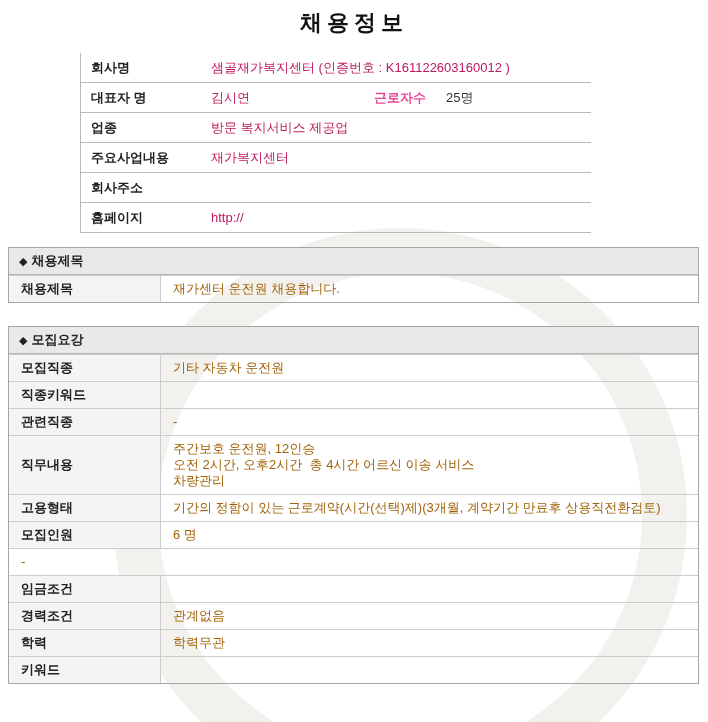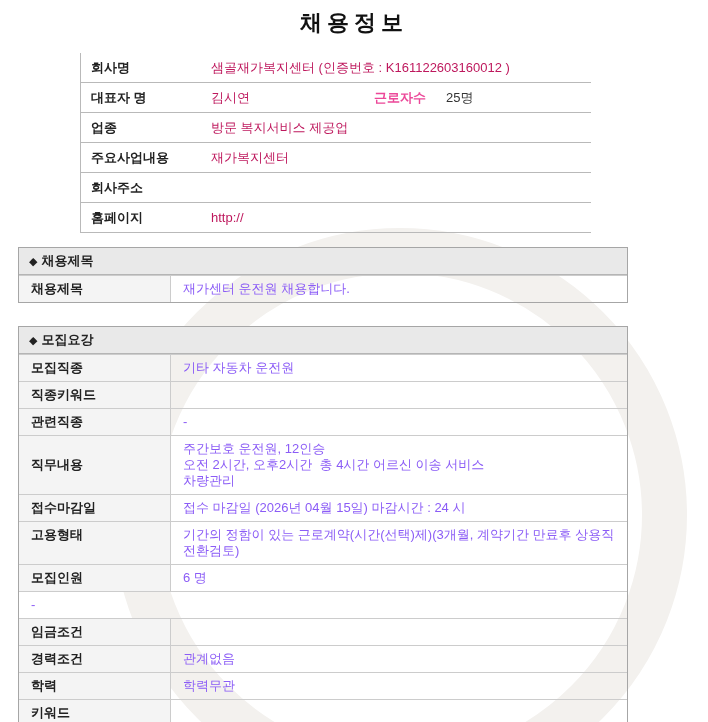--- a/index.html
+++ b/index.html
@@ -67,22 +67,22 @@
   .company-row .c-label2 {
     width: 72px;
     flex: 0 0 72px;
     font-weight: bold;
     color: #ec4899;
   }
   .company-row .c-value2 { flex: 1; }
 
   
   .section-box {
-    margin: 0 18px;
-    width: 610px;
+    margin: 0 8px;
+    width: 691px;
     border: 1px solid #a6a6a6;
     background: transparent;
   }
   .section-box.first { margin-top: 14px; }
   .section-box.second { margin-top: 23px; }
   .section-header {
     background: #e9e9e9;
     font-weight: bold;
     color: #222;
     padding: 5px 10px;
@@ -99,21 +99,21 @@
     font-weight: bold;
     color: #222;
     padding: 5px 0 5px 12px;
     line-height: 16px;
     border-right: 1px solid #cccccc;
   }
   .sec-row .s-value {
     flex: 1;
     padding: 5px 0 5px 12px;
     line-height: 16px;
-    color: #8b5cf6;
+    color: #a16207;
     white-space: pre-wrap;
     min-height: 26px;
   }
 </style>
 </head>
 <body>
 
 <div class="watermark-ring"></div>
 
 <div class="content">
@@ -175,24 +175,20 @@
       <div class="s-label">관련직종</div>
       <div class="s-value">-</div>
     </div>
     <div class="sec-row">
       <div class="s-label" style="display:flex;align-items:center;">직무내용</div>
       <div class="s-value">주간보호 운전원, 12인승
 오전 2시간, 오후2시간  총 4시간 어르신 이송 서비스
 차량관리</div>
     </div>
     <div class="sec-row">
-      <div class="s-label">접수마감일</div>
-      <div class="s-value">접수 마감일 (2026년 04월 15일) 마감시간 : 24 시</div>
-    </div>
-    <div class="sec-row">
       <div class="s-label">고용형태</div>
       <div class="s-value">기간의 정함이 있는 근로계약(시간(선택)제)(3개월, 계약기간 만료후 상용직전환검토)</div>
     </div>
     <div class="sec-row">
       <div class="s-label">모집인원</div>
       <div class="s-value">6 명</div>
     </div>
     <div class="sec-row">
       <div class="s-value">-</div>
     </div>

